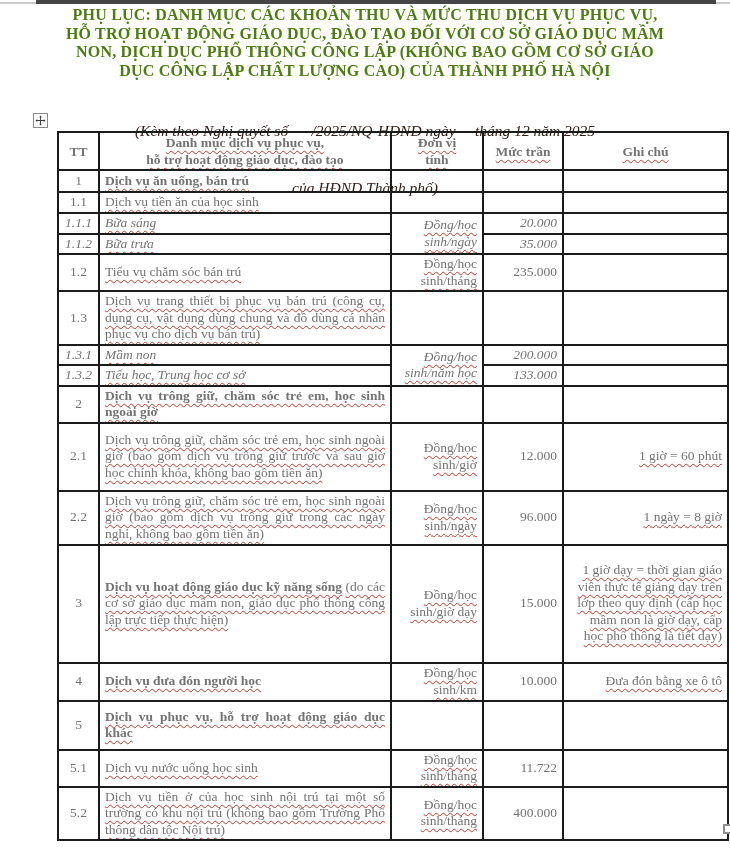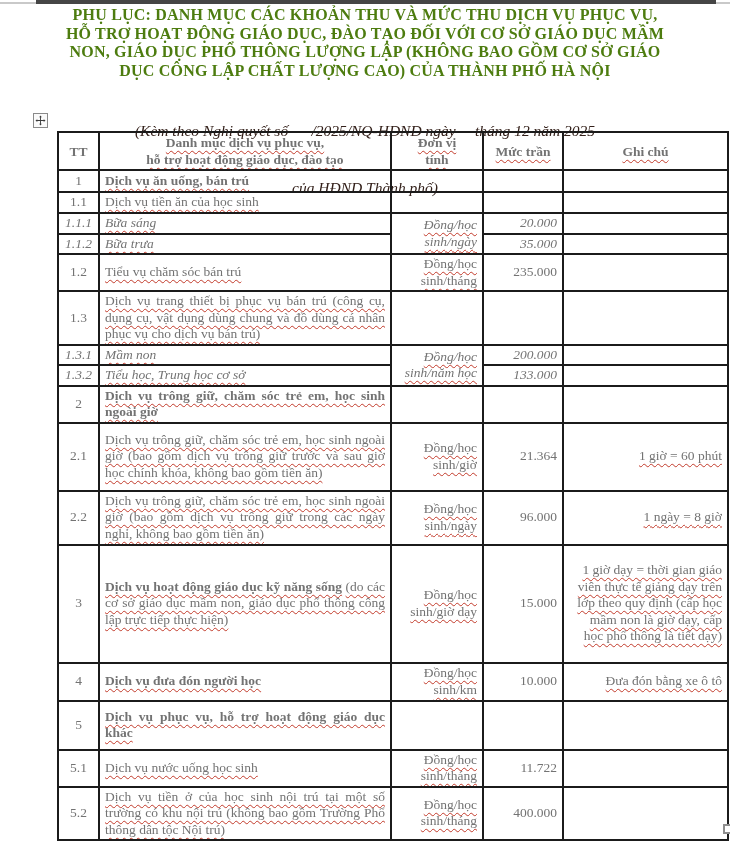--- a/index.html
+++ b/index.html
@@ -34,21 +34,21 @@
 <body>
 
 <div class="page">
 
   <div class="top-light"></div>
   <div class="top-dark"></div>
 
   <div class="title-block">
     <div>PHỤ LỤC: DANH MỤC CÁC KHOẢN THU VÀ MỨC THU DỊCH VỤ PHỤC VỤ,</div>
     <div>HỖ TRỢ HOẠT ĐỘNG GIÁO DỤC, ĐÀO TẠO ĐỐI VỚI CƠ SỞ GIÁO DỤC MẦM</div>
-    <div>NON, GIÁO DỤC PHỔ THÔNG LƯỢNG LẬP (KHÔNG BAO GỒM CƠ SỞ GIÁO</div>
+    <div>NON, DỊCH DỤC PHỔ THÔNG CÔNG LẬP (KHÔNG BAO GỒM CƠ SỞ GIÁO</div>
     <div>DỤC CÔNG LẬP CHẤT LƯỢNG CAO) CỦA THÀNH PHỐ HÀ NỘI</div>
   </div>
 
   <div class="subtitle-block">
     <div>(Kèm theo Nghị quyết số      /2025/NQ-HĐND ngày     tháng 12 năm 2025</div>
     <div>của HĐND Thành phố)</div>
   </div>
 
   <div class="move-handle" title="">
     <span style="display:flex;">
@@ -140,21 +140,21 @@
           <td class="col-tt"><span>2</span></td>
           <td class="col-name"><span class="b wv">Dịch vụ trông giữ, chăm sóc trẻ em, học sinh ngoài giờ</span></td>
           <td class="col-unit"></td>
           <td class="col-price"></td>
           <td class="col-note"></td>
         </tr>
         <tr style="height: 68px;">
           <td class="col-tt"><span>2.1</span></td>
           <td class="col-name"><span class="wv">Dịch vụ trông giữ, chăm sóc trẻ em, học sinh ngoài giờ (bao gồm dịch vụ trông giữ trước và sau giờ học chính khóa, không bao gồm tiền ăn)</span></td>
           <td class="col-unit"><span class="wv">Đồng/học sinh/giờ</span></td>
-          <td class="col-price"><span>21.364</span></td>
+          <td class="col-price"><span>12.000</span></td>
           <td class="col-note"><span class="wv">1 giờ = 60 phút</span></td>
         </tr>
         <tr style="height: 54px;">
           <td class="col-tt"><span>2.2</span></td>
           <td class="col-name"><span class="wv">Dịch vụ trông giữ, chăm sóc trẻ em, học sinh ngoài giờ (bao gồm dịch vụ trông giữ trong các ngày nghỉ, không bao gồm tiền ăn)</span></td>
           <td class="col-unit"><span class="wv">Đồng/học sinh/ngày</span></td>
           <td class="col-price"><span>96.000</span></td>
           <td class="col-note"><span class="wv">1 ngày = 8 giờ</span></td>
         </tr>
         <tr style="height: 118px;">

